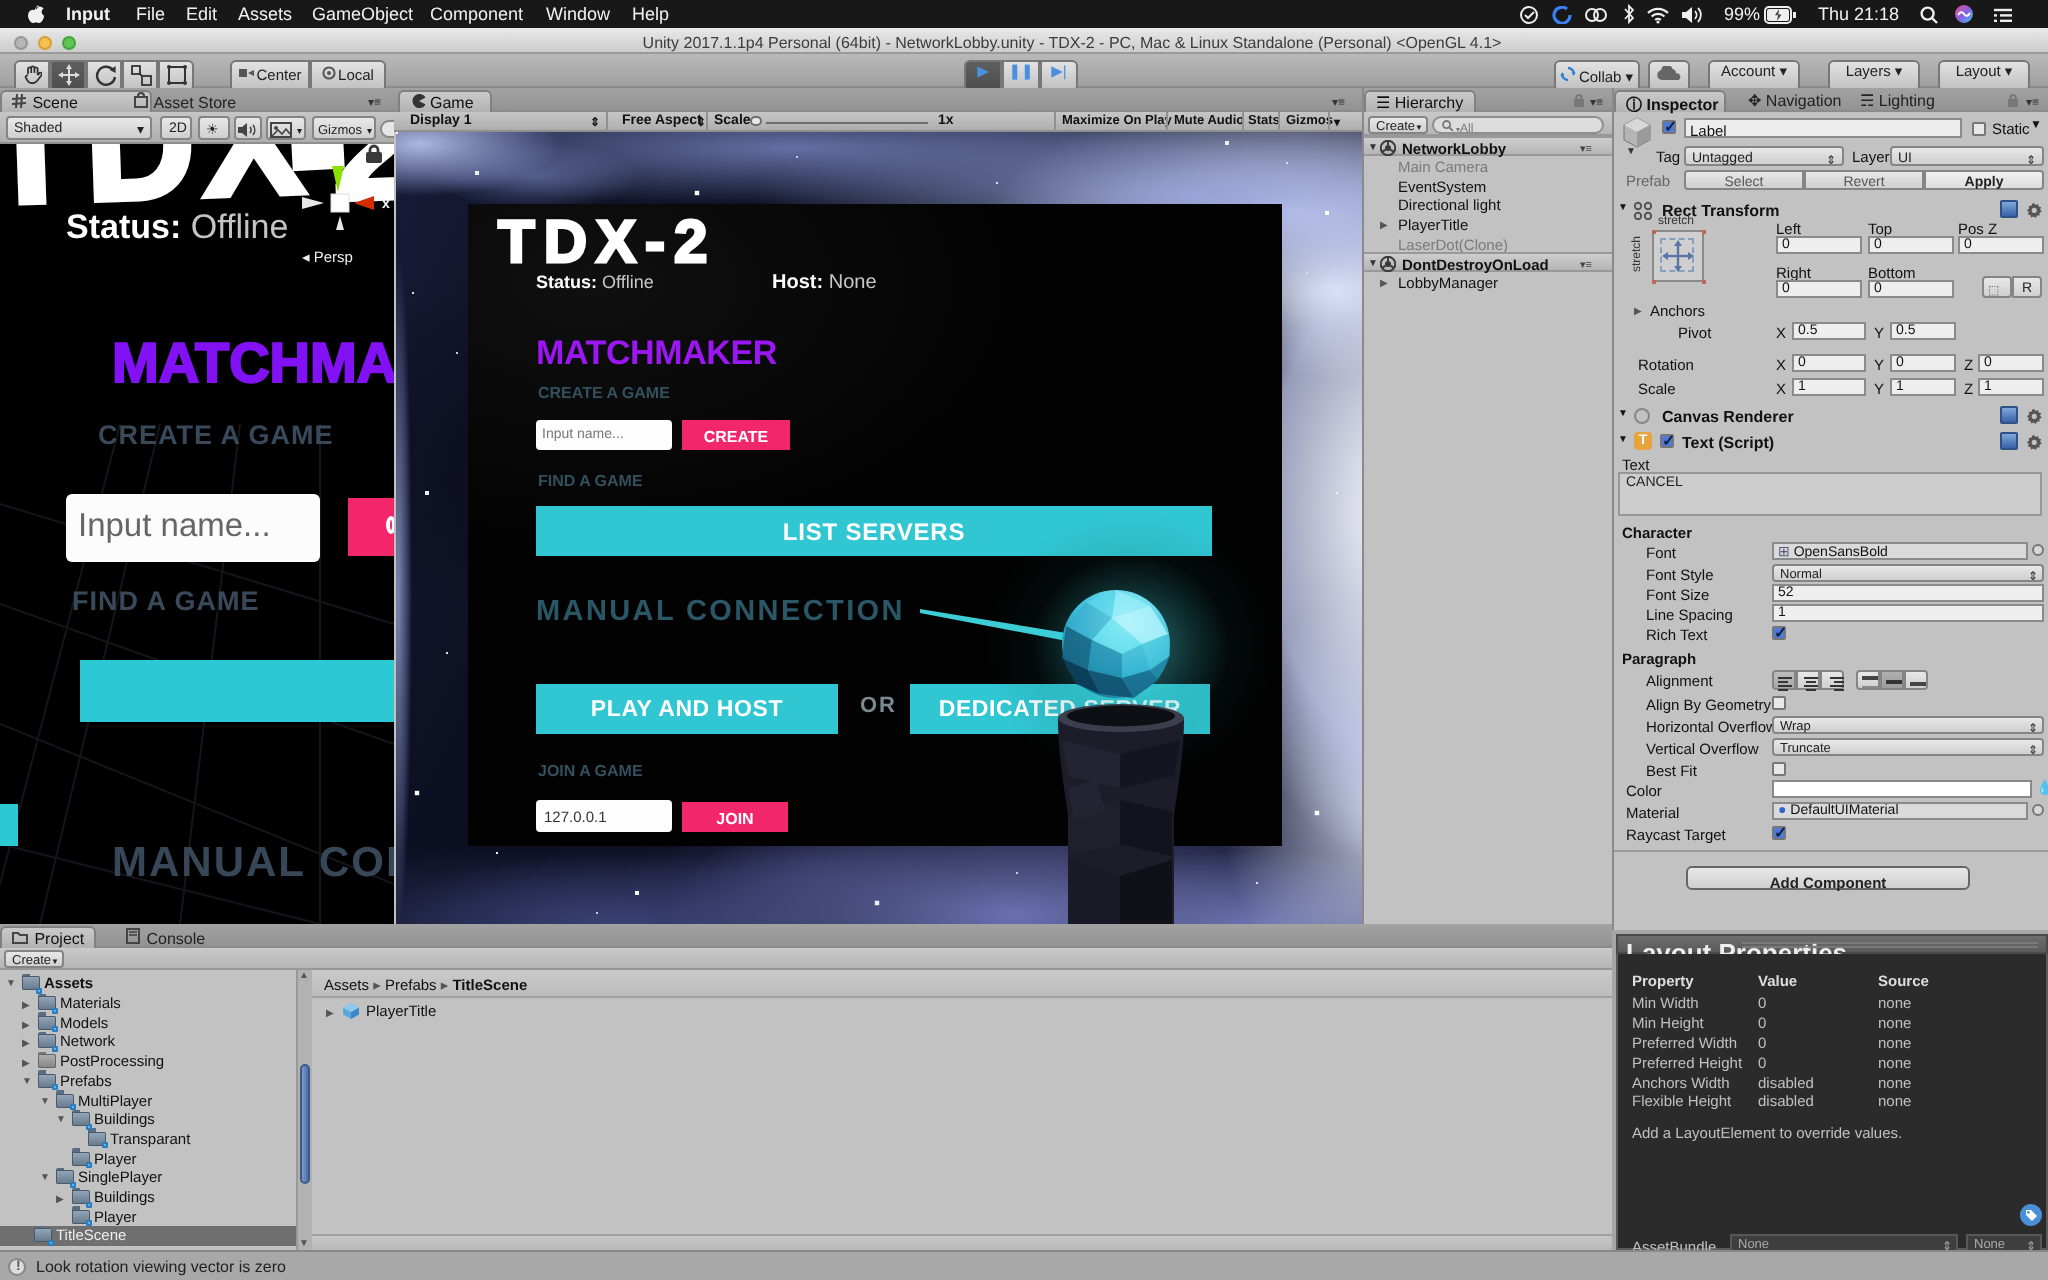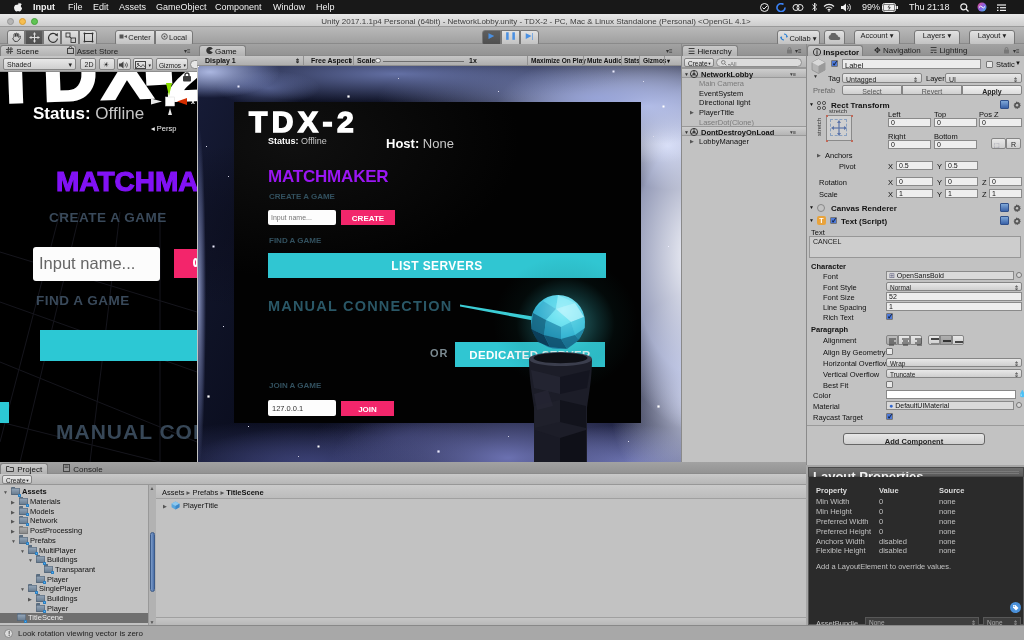--- a/index.html
+++ b/index.html
@@ -332,28 +332,29 @@
       <div class="lbl" style="left:470px;top:1px;font-size:6px;">▾</div>
     </div>
     <div class="abs" id="gamecontent">
 
       <div class="abs" id="spacebg" style="left:0;top:0;width:483px;height:396px;"></div>
       <div class="abs" id="stars"></div>
 
       <div class="abs" id="tdxpanel">
         <div style="position:absolute;left:15px;top:3px;color:#fff;font-size:30px;font-weight:bold;letter-spacing:4.5px;-webkit-text-stroke:1.5px #fff;">TDX‑2</div>
         <div style="position:absolute;left:34px;top:34px;font-size:9px;color:#fff;"><b>Status:</b> <span style="color:#c8c8c8;">Offline</span></div>
-        <div style="position:absolute;left:152px;top:34px;font-size:13px;color:#fff;"><b>Host:</b> <span style="color:#c8c8c8;">None</span></div>
+        <div style="position:absolute;left:152px;top:34px;font-size:10px;color:#fff;"><b>Host:</b> <span style="color:#c8c8c8;">None</span></div>
         <div style="position:absolute;left:34px;top:65px;font-size:17px;font-weight:bold;color:#9a16f2;letter-spacing:-0.2px;">MATCHMAKER</div>
         <div class="dimlbl" style="left:35px;top:90px;font-size:8px;">CREATE A GAME</div>
         <div class="whitein" style="left:34px;top:108px;width:68px;height:15px;font-size:7px;padding:4px 0 0 3px;">Input name...</div>
         <div class="pinkbtn" style="left:107px;top:108px;width:54px;height:15px;font-size:8px;padding-top:3.5px;">CREATE</div>
         <div class="dimlbl" style="left:35px;top:134px;font-size:8px;">FIND A GAME</div>
         <div class="cyanbtn" style="left:34px;top:151px;width:338px;height:25px;font-size:12px;padding-top:6px;letter-spacing:0.4px;">LIST SERVERS</div>
         <div style="position:absolute;left:34px;top:196px;font-size:14.5px;font-weight:bold;color:#2a5766;letter-spacing:1.2px;">MANUAL CONNECTION</div>
+        <div class="cyanbtn" style="left:34px;top:240px;width:151px;height:25px;font-size:11.5px;padding-top:6.5px;letter-spacing:0.3px;">PLAY AND HOST</div>
         <div style="position:absolute;left:196px;top:245px;font-size:11px;font-weight:bold;color:#7b8a91;letter-spacing:1px;">OR</div>
         <div class="cyanbtn" style="left:221px;top:240px;width:150px;height:25px;font-size:11.5px;padding-top:6.5px;letter-spacing:0.3px;">DEDICATED SERVER</div>
         <div class="dimlbl" style="left:35px;top:279px;font-size:8px;">JOIN A GAME</div>
         <div class="whitein" style="left:34px;top:298px;width:68px;height:16px;font-size:7.5px;padding:4px 0 0 4px;color:#333;">127.0.0.1</div>
         <div class="pinkbtn" style="left:107px;top:299px;width:53px;height:15px;font-size:8px;padding-top:3.5px;">JOIN</div>
       </div>
 
       <div class="abs" style="left:295px;top:190px;width:145px;height:135px;background:radial-gradient(closest-side,rgba(85,225,235,0.5),rgba(45,160,165,0.25) 45%,rgba(15,80,75,0.1) 68%,rgba(10,60,55,0) 100%);"></div>
 
       <svg class="abs" style="left:262px;top:238px;" width="78" height="20">

